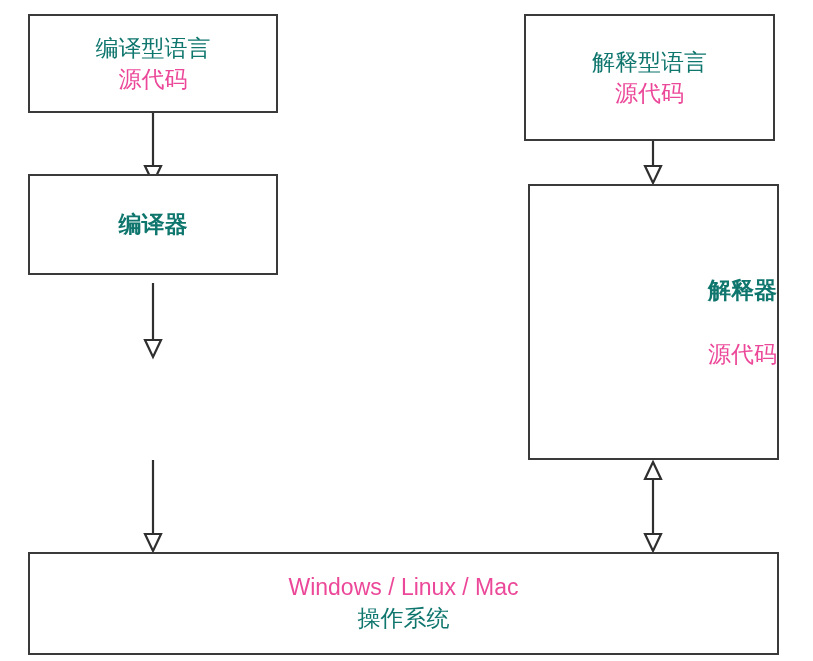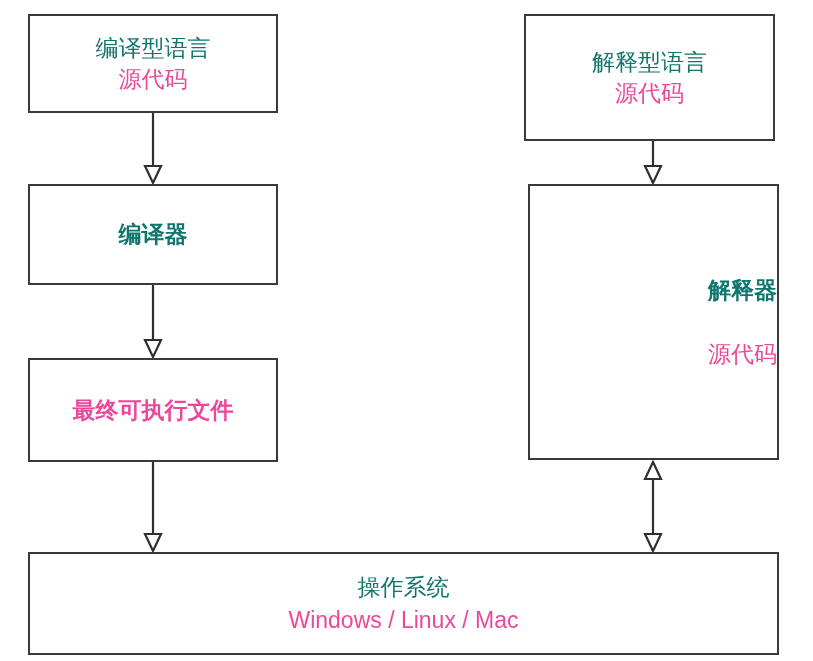--- a/index.html
+++ b/index.html
@@ -61,21 +61,21 @@
   }
   .conn-head {
     stroke: #2f2f2f;
     stroke-width: 2.2;
     fill: #ffffff;
     stroke-linejoin: miter;
   }
 
   
   #box-compiled-source   { left: 28px;  top: 14px;  width: 250px; height: 99px; }
-  #box-compiler          { left: 28px;  top: 184px; width: 250px; height: 101px; }
+  #box-compiler          { left: 28px;  top: 174px; width: 250px; height: 101px; }
   #box-executable        { left: 28px;  top: 358px; width: 250px; height: 104px; }
 
   
   #box-interpreted-source{ left: 524px; top: 14px;  width: 251px; height: 127px; }
   #box-interpreter       { left: 528px; top: 184px; width: 251px; height: 276px; align-items: flex-end; }
 
   
   #box-os                { left: 28px;  top: 552px; width: 751px; height: 103px; }
 
   
@@ -117,33 +117,30 @@
 
   <div class="node-box" id="box-compiled-source">
     <span class="node-line txt-dark w-normal fs-23">编译型语言</span>
     <span class="node-line txt-red w-normal fs-23">源代码</span>
   </div>
 
   <div class="node-box" id="box-compiler">
     <span class="node-line txt-dark w-bold fs-23">编译器</span>
   </div>
 
-  <div class="node-box" id="box-executable">
-    <span class="node-line txt-red w-bold fs-23">最终可执行文件</span>
-  </div>
 
   <div class="node-box" id="box-interpreted-source">
     <span class="node-line txt-dark w-normal fs-23">解释型语言</span>
     <span class="node-line txt-red w-normal fs-23">源代码</span>
   </div>
 
   <div class="node-box" id="box-interpreter">
     <span class="node-line txt-dark w-bold fs-23">解释器</span>
     <div class="gap-block"></div>
     <span class="node-line txt-red w-normal fs-23">源代码</span>
   </div>
 
   <div class="node-box" id="box-os">
+    <span class="node-line txt-red w-normal fs-23">Windows / Linux / Mac</span>
     <span class="node-line txt-dark w-normal fs-23 os-line-1">操作系统</span>
-    <span class="node-line txt-red w-normal fs-23">Windows / Linux / Mac</span>
   </div>
 
 </div>
 
 </body></html>

